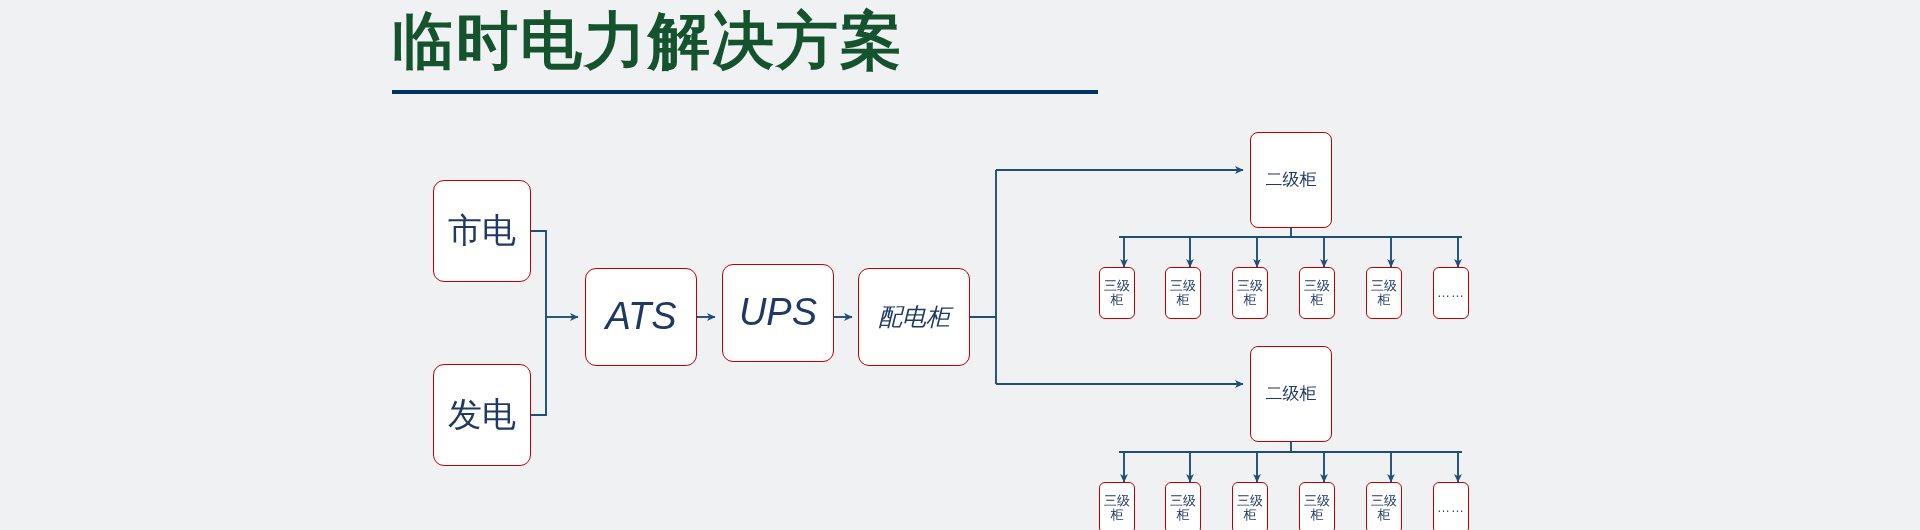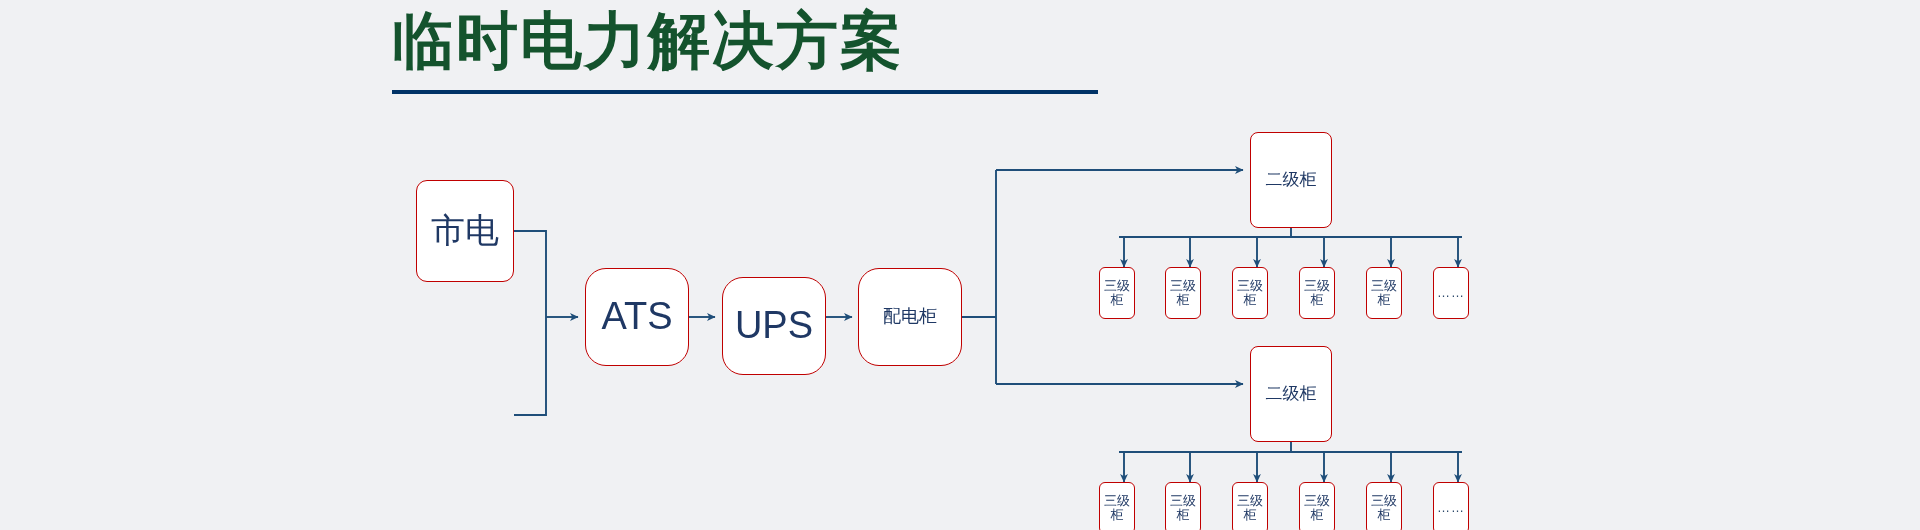--- a/index.html
+++ b/index.html
@@ -39,24 +39,24 @@
     background:#ffffff;
     border:1.6px solid #C00000;
     border-radius:9px;
     box-sizing:border-box;
     display:flex;align-items:center;justify-content:center;
     color:#1F3864;
     text-align:center;
     line-height:1.1;
     user-select:none;
   }
-  .node.src{width:98px;height:102px;font-size:34px;border-radius:11px;}
-  .node.chain{width:104px;height:98px;border-radius:21px;}
+  .node.src{width:98px;height:102px;font-size:34px;border-radius:11px;margin-left:17px;}
+  .node.chain{width:112px;height:98px;border-radius:11px;font-style:italic;}
   .node.chain.lat{font-size:38px;letter-spacing:0px;}
-  .node.chain.cjk{font-size:18px;text-align:right;}
+  .node.chain.cjk{font-size:24px;text-align:right;}
   .node.lvl2{width:82px;height:96px;font-size:17px;border-radius:8px;}
   .node.lvl3{width:36px;height:52px;font-size:13px;border-radius:6px;}
   .node.lvl3.dots{letter-spacing:1px;color:#2E4A6B;}
 </style>
 </head>
 <body>
 
 <div id="stage">
 
   <div id="title-block">
@@ -105,25 +105,28 @@
       <path d="M1257,452 L1257,482" marker-end="url(#arw)"></path>
       <path d="M1324,452 L1324,482" marker-end="url(#arw)"></path>
       <path d="M1391,452 L1391,482" marker-end="url(#arw)"></path>
       <path d="M1458,452 L1458,482" marker-end="url(#arw)"></path>
     </g>
   </svg>
 
   <div class="node src" style="left:416px;top:180px;">
     <span>市电</span>
   </div>
+  <div class="node src" style="left:416px;top:364px;">
+    <span>发电</span>
+  </div>
 
   <div class="node chain lat" style="left:585px;top:268px;">
     <span>ATS</span>
   </div>
-  <div class="node chain lat" style="left:722px;top:277px;text-align:right;">
+  <div class="node chain lat" style="left:722px;top:264px;text-align:right;">
     <span>UPS</span>
   </div>
   <div class="node chain cjk" style="left:858px;top:268px;">
     <span>配电柜</span>
   </div>
 
   <div class="node lvl2" style="left:1250px;top:132px;">
     <span>二级柜</span>
   </div>
 

